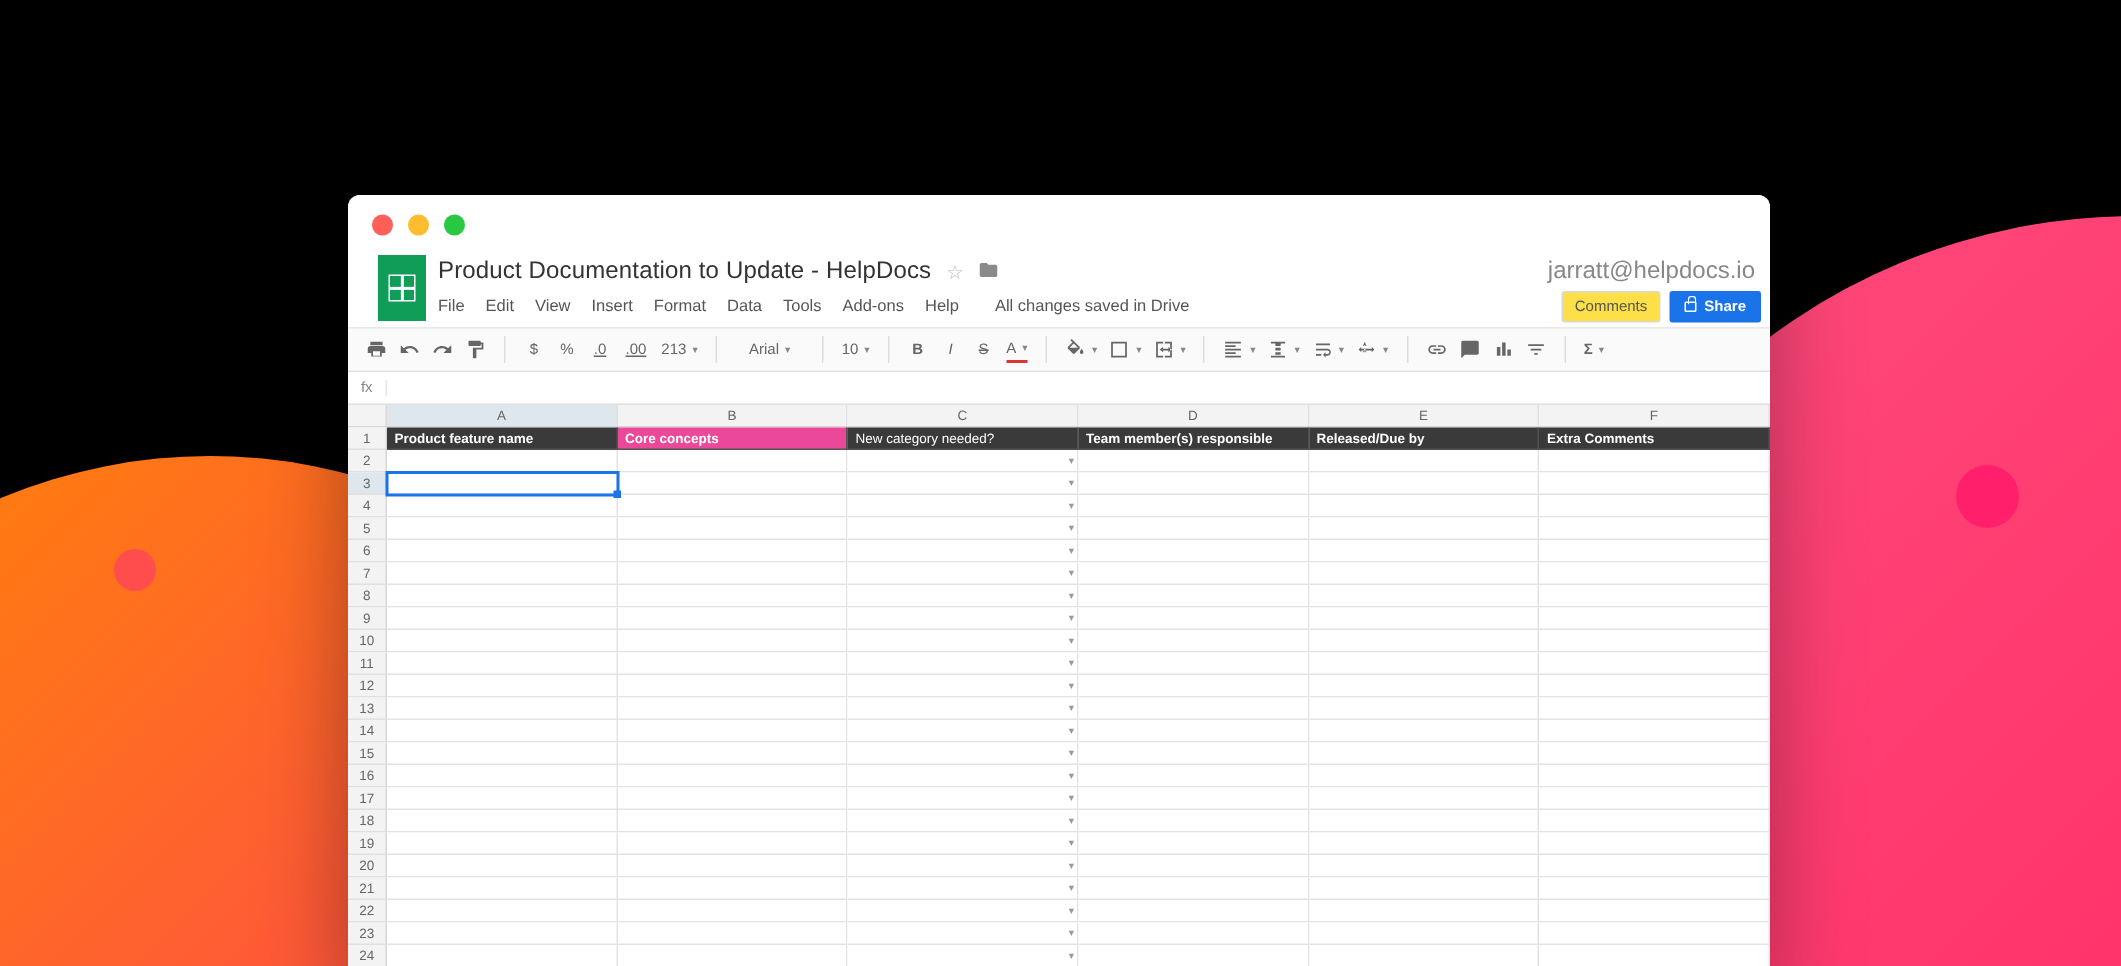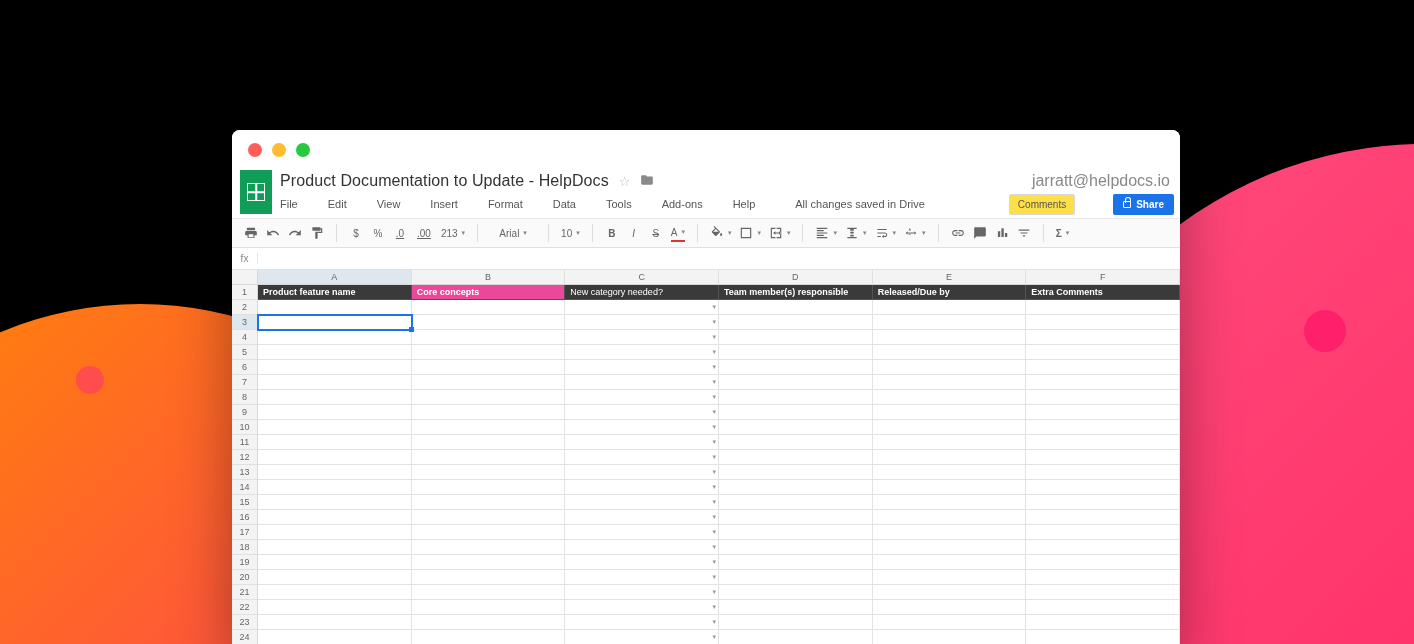--- a/index.html
+++ b/index.html
@@ -59,21 +59,21 @@
     gap: 10px;
     background: #fff;
   }
   .tl-dot { width: 14px; height: 14px; border-radius: 50%; }
   .tl-red { background: #ff5f57; }
   .tl-yellow { background: #febc2e; }
   .tl-green { background: #28c840; }
 
   .docbar {
     display: flex; align-items: flex-start;
-    padding: 0 6px 0 8px;
+    padding: 0 6px 0 20px;
     height: 48px;
   }
   .doc-logo {
     width: 32px; height: 44px;
     background: #0f9d58;
     display: flex; align-items: center; justify-content: center;
     margin-right: 8px;
   }
   .doc-logo .grid {
     width: 18px; height: 18px;
@@ -85,36 +85,36 @@
   }
   .doc-logo .grid::before { left: 0; right: 0; top: 50%; height: 1.5px; transform: translateY(-50%); }
   .doc-logo .grid::after  { top: 0; bottom: 0; left: 50%; width: 1.5px; transform: translateX(-50%); }
 
   .doc-center { flex: 1; display: flex; flex-direction: column; }
   .doc-title-row { display: flex; align-items: center; gap: 10px; height: 22px; }
   .doc-title { font-size: 16px; color: #333; letter-spacing: .1px; }
   .star { color: #bbb; font-size: 13px; }
   .folder { color: #888; font-size: 14px; }
 
-  .menubar { display: flex; gap: 30px; align-items: center; height: 24px; }
+  .menubar { display: flex; gap: 14px; align-items: center; height: 24px; }
   .menubar span { font-size: 11px; color: #555; cursor: default; }
   .save-status { color: #9e9e9e; margin-left: 10px; font-size: 11px; }
 
   .doc-right { display: flex; align-items: center; gap: 8px; padding-top: 2px; margin-left: auto; }
   .account { font-size: 16px; color: #888; padding-right: 4px; }
   .btn-comments {
     border: 1px solid #d8d8d8; background: #fde047;
     font-size: 10px; color: #555;
     padding: 4px 8px; border-radius: 2px;
   }
   .btn-share {
     background: #1a73e8; color: #fff;
     font-size: 10px; font-weight: bold;
     padding: 4px 10px; border-radius: 2px;
-    display: flex; align-items: center; gap: 5px; margin-left: 32px;
+    display: flex; align-items: center; gap: 5px;
   }
   .btn-share .lock {
     width: 8px; height: 7px; border: 1.2px solid #fff; border-radius: 1px; position: relative;
   }
   .btn-share .lock::before {
     content: ""; position: absolute; top: -5px; left: 1px; width: 4px; height: 5px;
     border: 1.2px solid #fff; border-bottom: none; border-radius: 3px 3px 0 0;
   }
 
   .toolbar {

